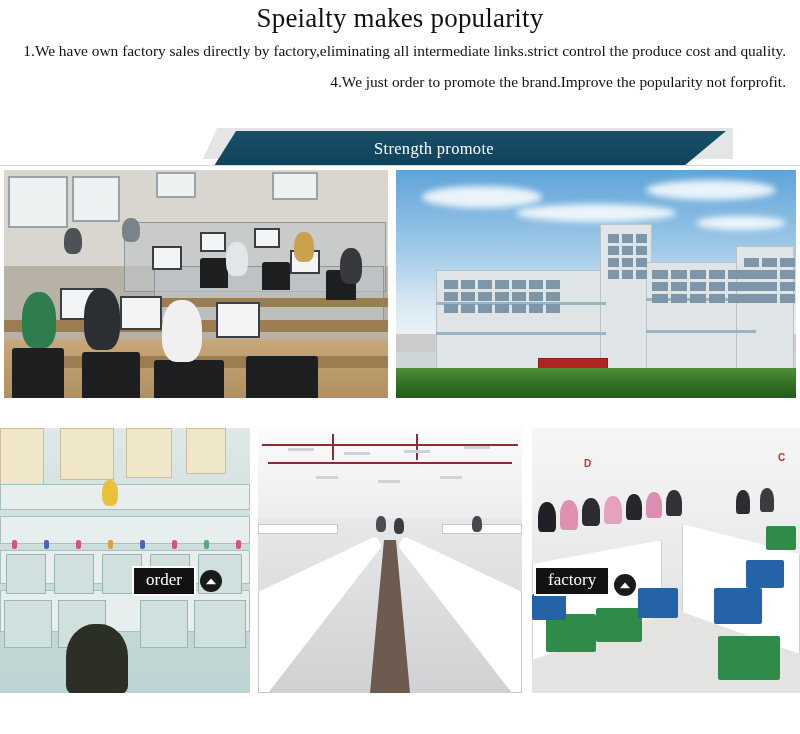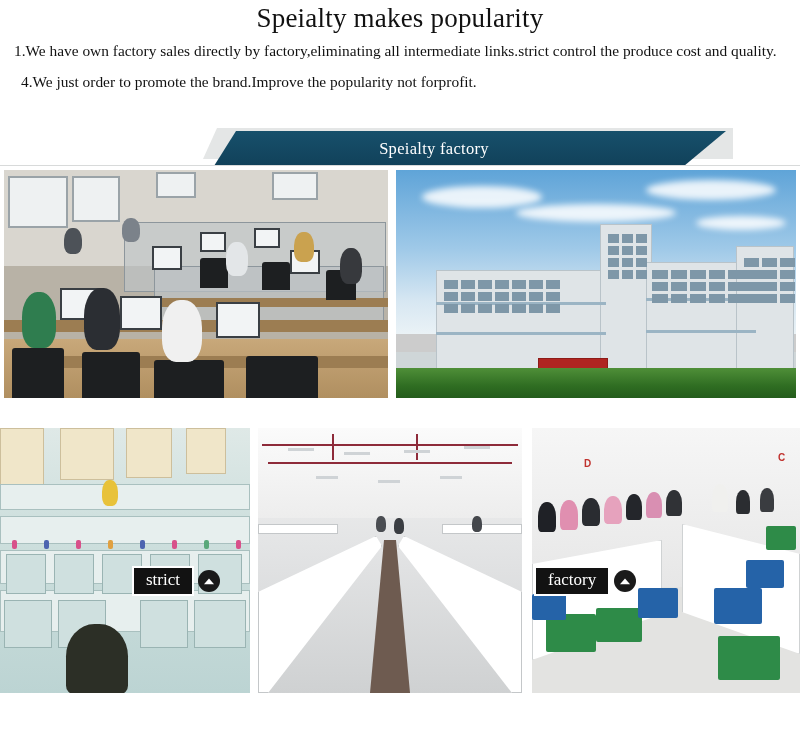--- a/index.html
+++ b/index.html
@@ -35,20 +35,21 @@
     font-size: 27px;
     font-weight: 400;
     letter-spacing: 0.2px;
     margin: 2px 0 0 0;
     line-height: 32px;
     font-family: "Liberation Serif", "DejaVu Serif", serif;
   }
   .bullets {
     margin: 6px 0 0 0;
     padding: 0;
+    text-align: right;
   }
   .bullet {
     font-size: 15.4px;
     line-height: 21px;
     padding: 0 14px 0 14px;
     font-family: "Liberation Serif", "DejaVu Serif", serif;
   }
   .bullet.b1 { margin-top: 2px; }
   .bullet.b2 { margin-top: 10px; padding-left: 21px; }
 
@@ -151,21 +152,21 @@
     border-radius: 50%;
     background: #1a1a1a;
     display: inline-flex;
     align-items: center;
     justify-content: center;
     flex: 0 0 auto;
   }
   .chev svg { display: block; }
 
   .cap-office     { left: 132px; top: 400px; }
-  .cap-factory    { left: 534px; top: 400px; }
+  .cap-factory    { left: 534px; top: 400px; align-items: flex-end; }
 
   
   .sky {
     position:absolute; left:0; top:0; width:100%; height:72%;
     background: linear-gradient(180deg,#5fa4d8 0%, #9fc9e8 48%, #d7e7f2 80%, #eaf2f6 100%);
   }
   .cloud {
     position:absolute; background:rgba(255,255,255,0.85);
     border-radius:50%; filter: blur(3px);
   }
@@ -243,21 +244,21 @@
     <div class="title">Speialty makes popularity</div>
     <div class="bullets">
       <div class="bullet b1">1.We have own factory sales directly by factory,eliminating all intermediate links.strict control the produce  cost and quality.</div>
       <div class="bullet b2">4.We just order to promote the brand.Improve the popularity not forprofit.</div>
     </div>
   </div>
 
   <div class="banner-wrap">
     <div class="banner-shadow"></div>
     <div class="banner">
-      <div class="banner-label">Speialty factory</div>
+      <div class="banner-label">Strength promote</div>
     </div>
   </div>
 
   <div class="gallery">
 
     <div class="row row-top">
 
       <div class="tile tile-office">
         <div class="photo">
           <div class="off-wall"></div>
@@ -384,21 +385,21 @@
               <div class="win"></div>
               <div class="win"></div>
           </div>
           <div class="signboard" style="left:142px;top:188px;width:68px;height:14px;"></div>
           <div class="grass"></div>
         </div>
       </div>
     </div>
 
     <div class="caption cap-office">
-      <div class="caption-box">strict</div>
+      <div class="caption-box">order</div>
       <span class="chev">
         <svg width="12" height="9" viewBox="0 0 12 9" aria-hidden="true">
           <path d="M1 7.2 L6 1.6 L11 7.2 Z" fill="#ffffff"></path>
         </svg>
       </span>
     </div>
 
     <div class="caption cap-factory">
       <div class="caption-box">factory</div>
       <span class="chev">

